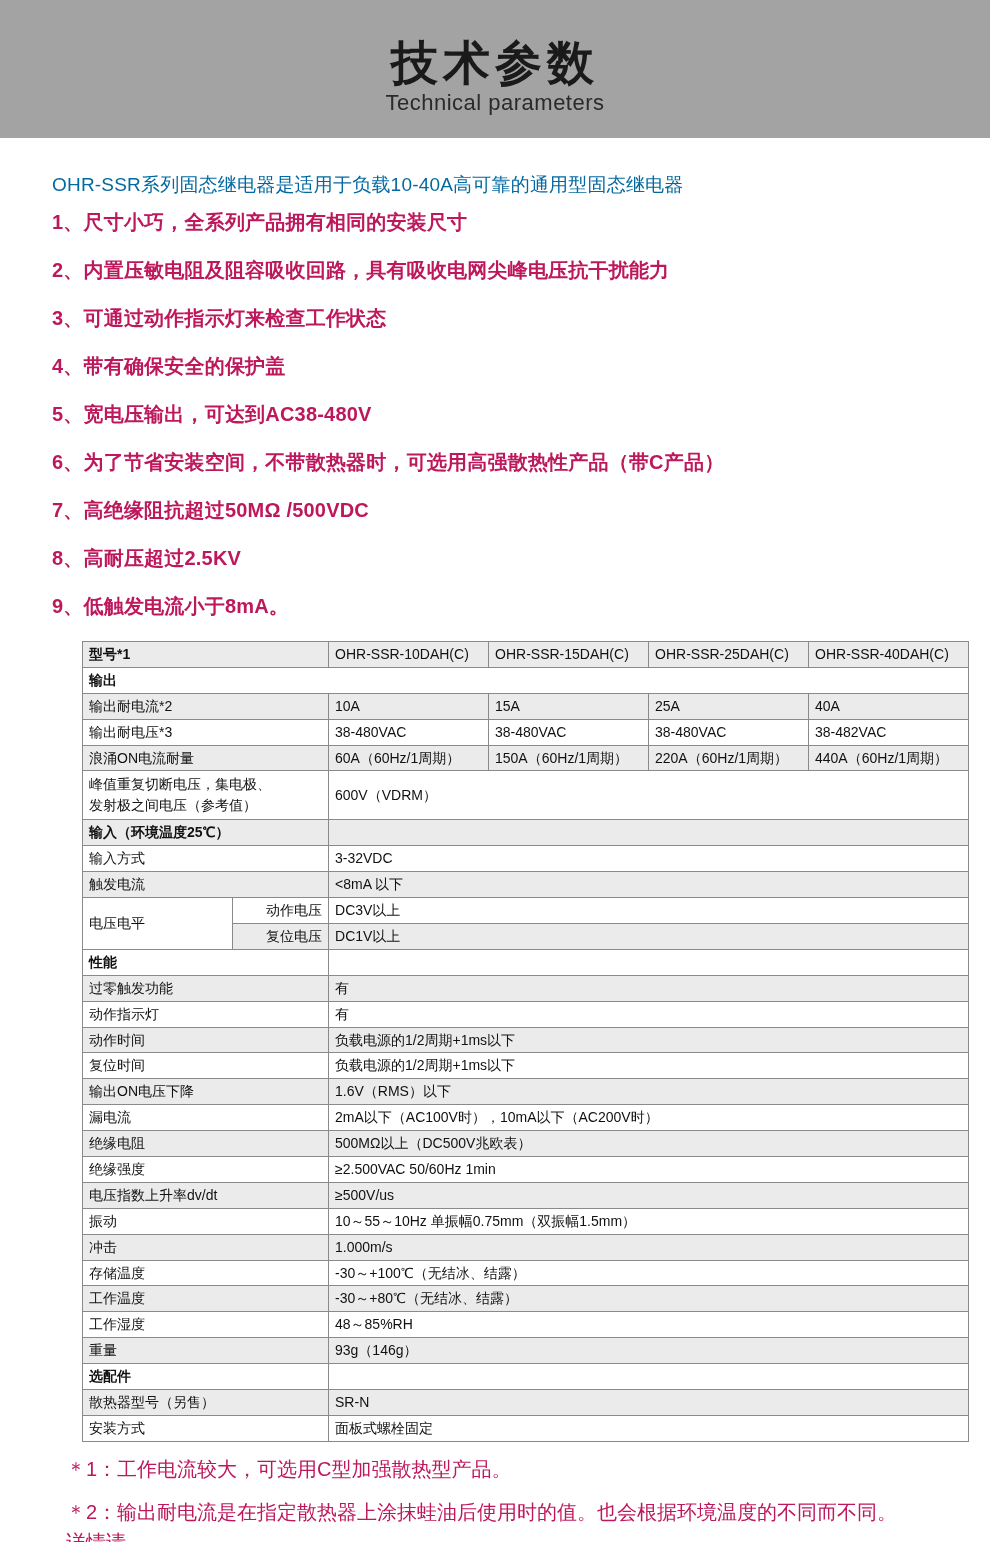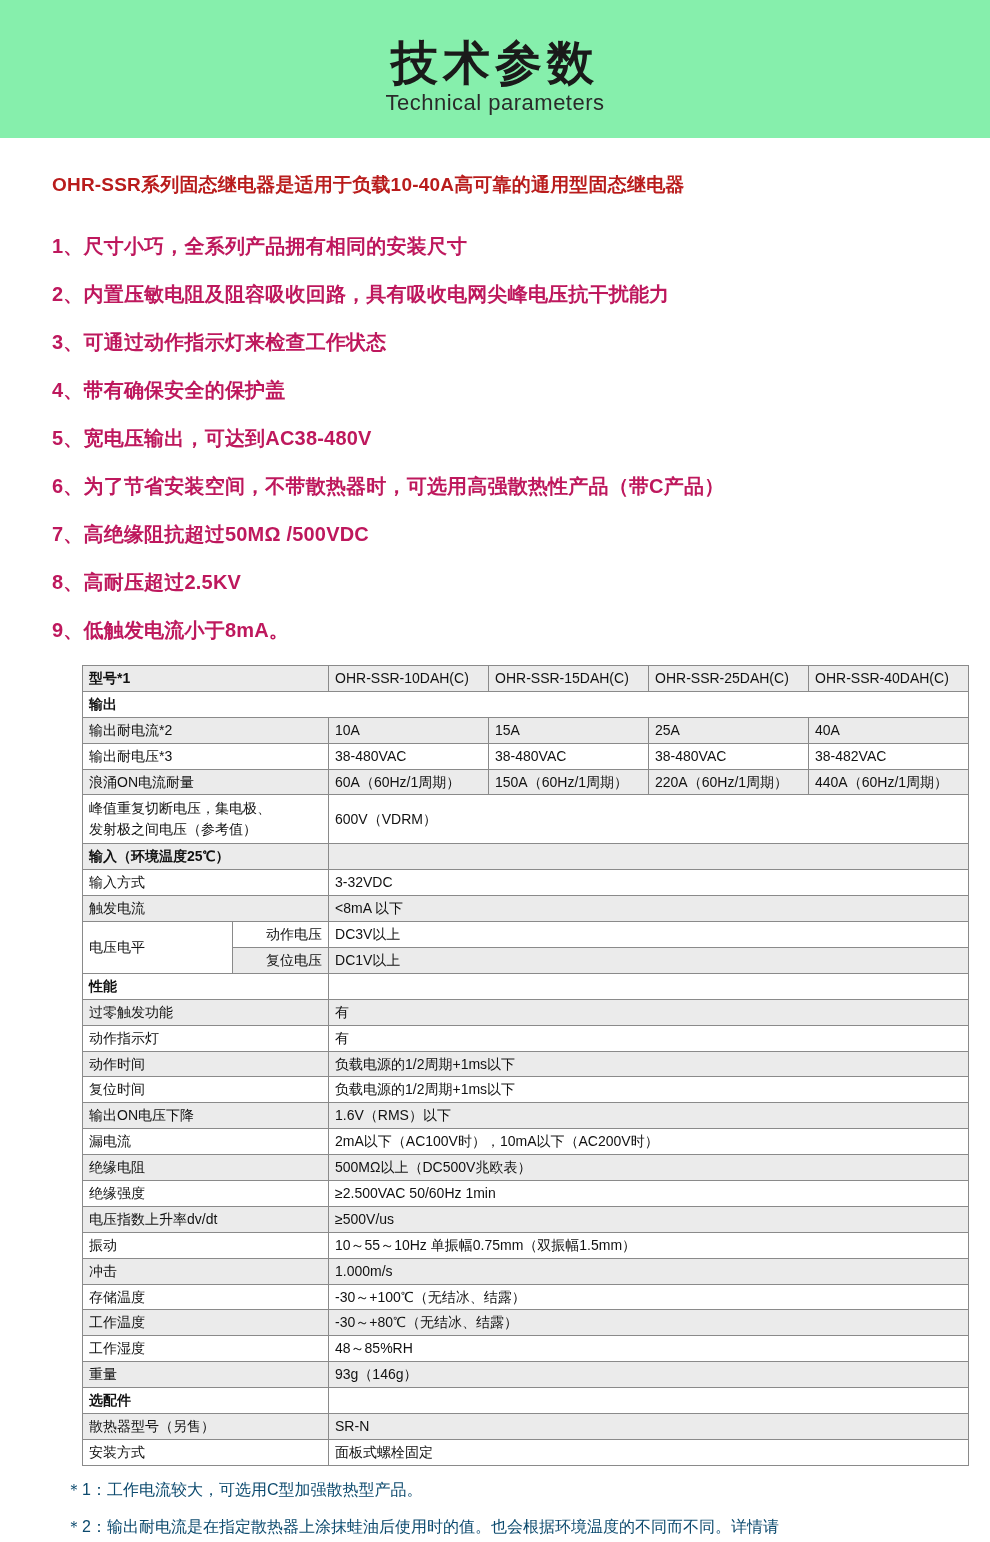--- a/index.html
+++ b/index.html
@@ -16,21 +16,21 @@
   }
   .page {
     position: relative;
     width: 990px;
     height: 1542px;
     overflow: hidden;
   }
   .header {
     width: 990px;
     height: 138px;
-    background: #86efac;
+    background: #a3a3a3;
     display: flex;
     flex-direction: column;
     align-items: center;
     justify-content: center;
     padding-top: 16px;
   }
   .header-title-cn {
     font-size: 47px;
     font-weight: bold;
     letter-spacing: 5px;
@@ -43,23 +43,23 @@
     color: #2a2a2a;
     letter-spacing: 0.5px;
     margin-top: 2px;
     font-family: "Liberation Sans", sans-serif;
   }
   .content {
     padding: 34px 52px 0 52px;
   }
   .intro {
     font-size: 19px;
-    font-weight: bold;
-    color: #b91c1c;
-    margin-bottom: 35px;
+    font-weight: normal;
+    color: #0369a1;
+    margin-bottom: 11px;
     letter-spacing: 0.2px;
   }
   .feature {
     font-size: 20px;
     font-weight: bold;
     color: #be185d;
     margin-bottom: 21px;
     letter-spacing: 0.2px;
   }
   .table-wrap {
@@ -100,22 +100,22 @@
   }
   td.model {
     font-weight: normal;
     letter-spacing: 0px;
   }
   .notes {
     margin-top: 12px;
     padding: 0 40px 0 14px;
   }
   .note {
-    font-size: 16px;
-    color: #0c4a6e;
+    font-size: 20px;
+    color: #be185d;
     margin-bottom: 13px;
     line-height: 1.5;
   }
   .note-indent {
     display: block;
     padding-left: 28px;
   }
 </style>
 </head>
 <body>

